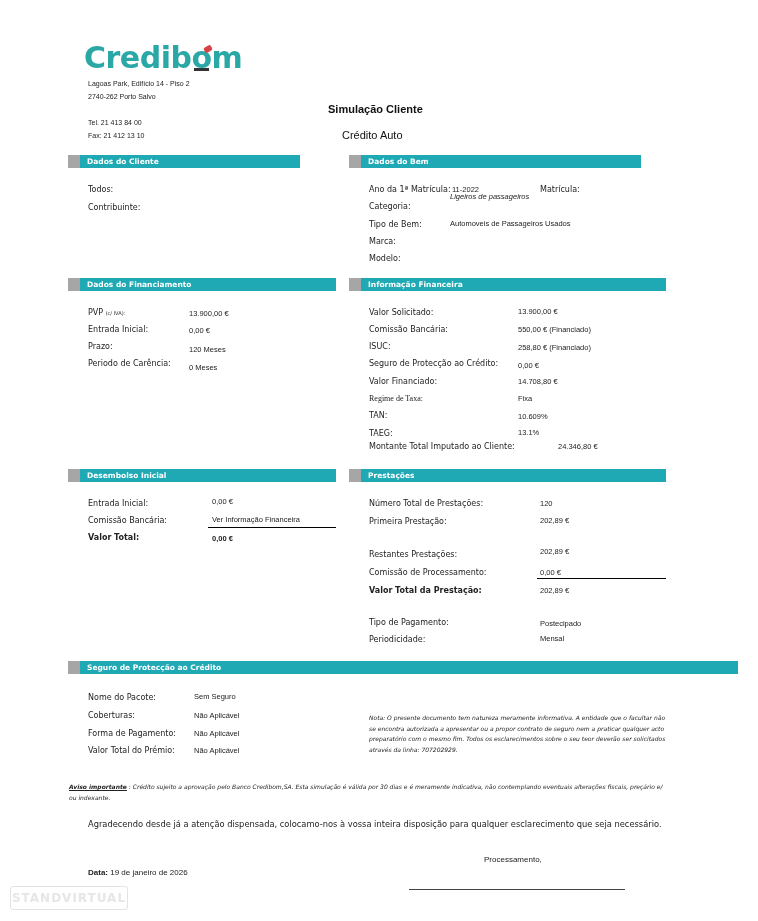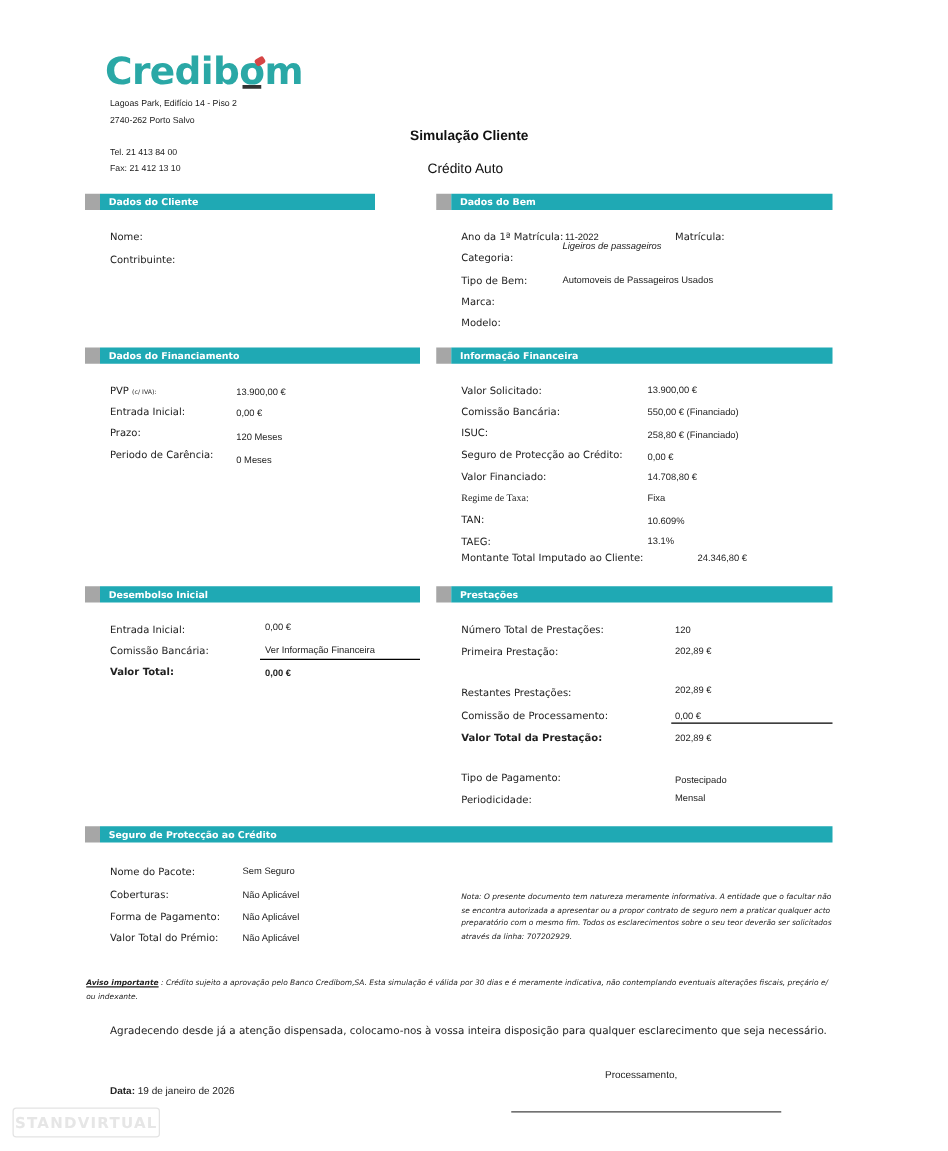--- a/index.html
+++ b/index.html
@@ -35,24 +35,24 @@
 <div class="abs addr" style="top:93px;">2740-262 Porto Salvo</div>
 <div class="abs addr" style="top:119px;">Tel. 21 413 84 00</div>
 <div class="abs addr" style="top:132px;">Fax: 21 412 13 10</div>
 <div class="abs title" style="left:328px; top:103px;">Simulação Cliente</div>
 <div class="abs subtitle" style="left:342px; top:129px;">Crédito Auto</div>
 
 <div class="abs sec-head" style="left:68px; top:155px; width:232px;">
   <div class="gray"></div>
   <div class="teal">Dados do Cliente</div>
 </div>
-<div class="abs lbl" style="left:88px; top:185px;">Nome:</div>
+<div class="abs lbl" style="left:88px; top:185px;">Todos:</div>
 <div class="abs lbl" style="left:88px; top:203px;">Contribuinte:</div>
 
-<div class="abs sec-head" style="left:349px; top:155px; width:317px;">
+<div class="abs sec-head" style="left:349px; top:155px; width:292px;">
   <div class="gray"></div>
   <div class="teal">Dados do Bem</div>
 </div>
 <div class="abs lbl" style="left:369px; top:185px;">Ano da 1ª Matrícula:</div>
 <div class="abs val" style="left:452px; top:185px;">11-2022</div>
 <div class="abs lbl" style="left:540px; top:185px;">Matrícula:</div>
 <div class="abs lbl" style="left:369px; top:202px;">Categoria:</div>
 <div class="abs val" style="left:450px; top:192px;font-style:italic;">Ligeiros de passageiros</div>
 <div class="abs lbl" style="left:369px; top:220px;">Tipo de Bem:</div>
 <div class="abs val" style="left:450px; top:219px;">Automoveis de Passageiros Usados</div>
@@ -120,21 +120,21 @@
 <div class="abs lbl" style="left:369px; top:568px;">Comissão de Processamento:</div>
 <div class="abs val" style="left:540px; top:568px;">0,00 €</div>
 <div class="abs rule" style="left:537px; top:578px; width:129px;"></div>
 <div class="abs lbl bold" style="left:369px; top:586px;">Valor Total da Prestação:</div>
 <div class="abs val" style="left:540px; top:586px;">202,89 €</div>
 <div class="abs lbl" style="left:369px; top:618px;">Tipo de Pagamento:</div>
 <div class="abs val" style="left:540px; top:619px;">Postecipado</div>
 <div class="abs lbl" style="left:369px; top:635px;">Periodicidade:</div>
 <div class="abs val" style="left:540px; top:634px;">Mensal</div>
 
-<div class="abs sec-head" style="left:68px; top:661px; width:598px;">
+<div class="abs sec-head" style="left:68px; top:661px; width:670px;">
   <div class="gray"></div>
   <div class="teal">Seguro de Protecção ao Crédito</div>
 </div>
 <div class="abs lbl" style="left:88px; top:693px;">Nome do Pacote:</div>
 <div class="abs val" style="left:194px; top:692px;">Sem Seguro</div>
 <div class="abs lbl" style="left:88px; top:711px;">Coberturas:</div>
 <div class="abs val" style="left:194px; top:711px;">Não Aplicável</div>
 <div class="abs lbl" style="left:88px; top:729px;">Forma de Pagamento:</div>
 <div class="abs val" style="left:194px; top:729px;">Não Aplicável</div>
 <div class="abs lbl" style="left:88px; top:746px;">Valor Total do Prémio:</div>

